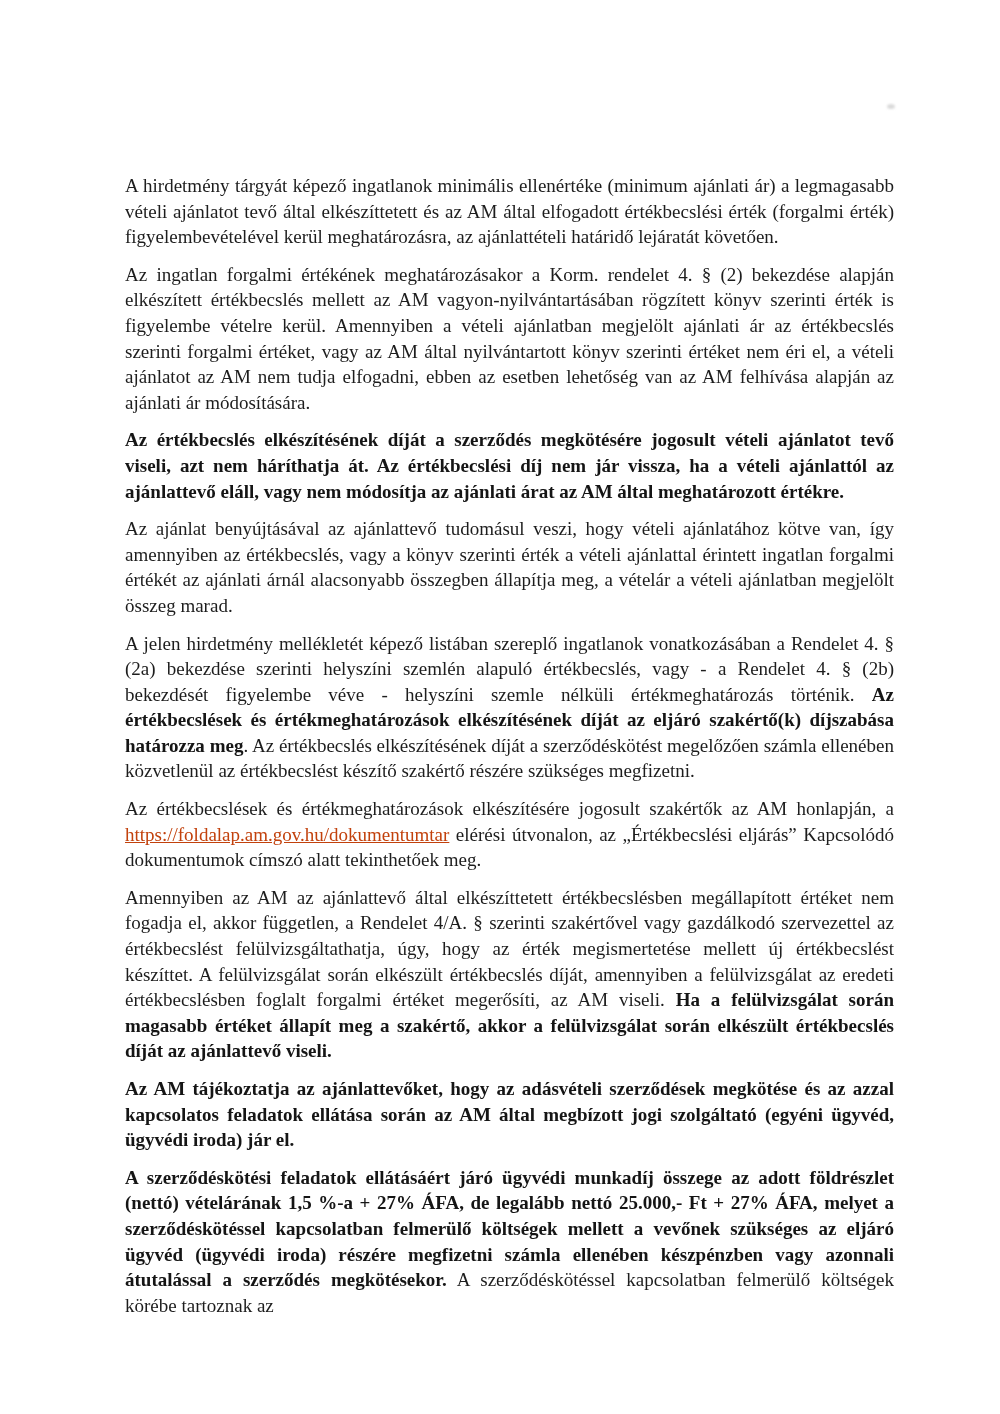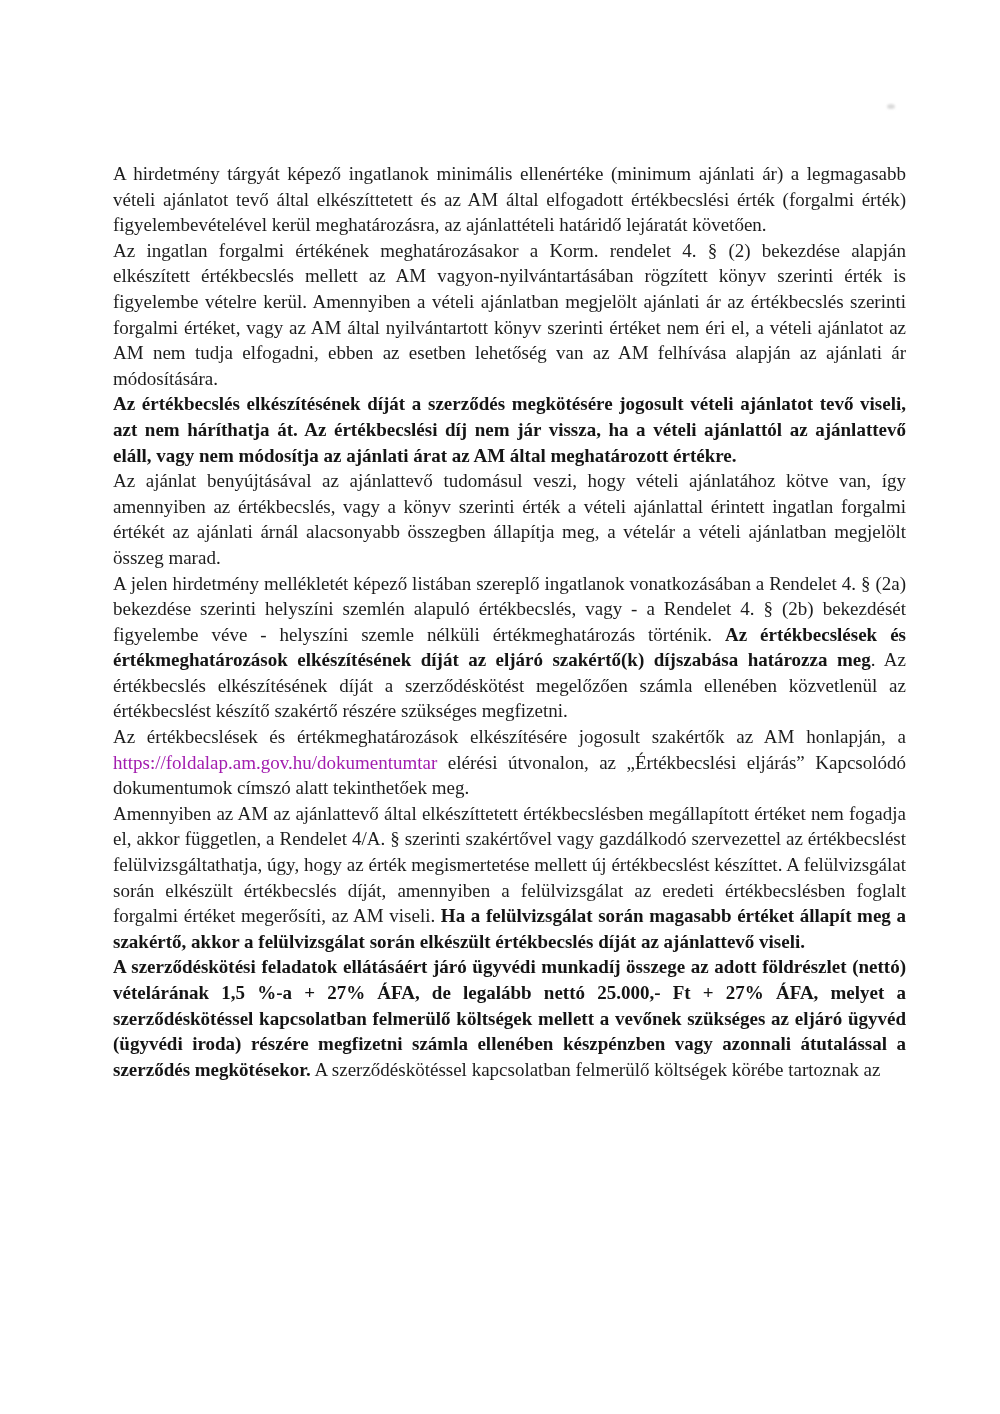--- a/index.html
+++ b/index.html
@@ -24,32 +24,33 @@
     left: 113px;
     top: 161px;
     width: 793px;
     color: #1d1d1d;
     font-size: 19px;
     line-height: 25.6px;
     text-align: justify;
     text-justify: inter-word;
   }
   .doc p {
-    margin: 0;
+    margin: 12px;
   }
   
   .sp    { margin-top: 26px; }
   
   .sp-lg { margin-top: 59px; }
   .b {
     font-weight: bold;
     color: #151515;
   }
   .link {
-    color: #a21caf;
+    text-decoration: underline;
+    color: #c2410c;
   }
   
   .artifact {
     position: absolute;
     left: 887px;
     top: 104px;
     width: 8px;
     height: 5px;
     background: #bdbdbd;
     border-radius: 50%;
@@ -87,19 +88,22 @@
     </p>
 
     <p class="sp">
       <span>Az értékbecslések és értékmeghatározások elkészítésére jogosult szakértők az AM honlapján, a </span><span class="link">https://foldalap.am.gov.hu/dokumentumtar</span><span> elérési útvonalon, az „Értékbecslési eljárás” Kapcsolódó dokumentumok címszó alatt tekinthetőek meg.</span>
     </p>
 
     <p class="sp">
       <span>Amennyiben az AM az ajánlattevő által elkészíttetett értékbecslésben megállapított értéket nem fogadja el, akkor független, a Rendelet 4/A. § szerinti szakértővel vagy gazdálkodó szervezettel az értékbecslést felülvizsgáltathatja, úgy, hogy az érték megismertetése mellett új értékbecslést készíttet. A felülvizsgálat során elkészült értékbecslés díját, amennyiben a felülvizsgálat az eredeti értékbecslésben foglalt forgalmi értéket megerősíti, az AM viseli. </span><span class="b">Ha a felülvizsgálat során magasabb értéket állapít meg a szakértő, akkor a felülvizsgálat során elkészült értékbecslés díját az ajánlattevő viseli.</span>
     </p>
 
+    <p class="sp">
+      <span class="b">Az AM tájékoztatja az ajánlattevőket, hogy az adásvételi szerződések megkötése és az azzal kapcsolatos feladatok ellátása során az AM által megbízott jogi szolgáltató (egyéni ügyvéd, ügyvédi iroda) jár el.</span>
+    </p>
 
     <p class="sp">
       <span class="b">A szerződéskötési feladatok ellátásáért járó ügyvédi munkadíj összege az adott földrészlet (nettó) vételárának 1,5 %-a + 27% ÁFA, de legalább nettó 25.000,- Ft + 27% ÁFA, melyet a szerződéskötéssel kapcsolatban felmerülő költségek mellett a vevőnek szükséges az eljáró ügyvéd (ügyvédi iroda) részére megfizetni számla ellenében készpénzben vagy azonnali átutalással a szerződés megkötésekor.</span><span> A szerződéskötéssel kapcsolatban felmerülő költségek körébe tartoznak az</span>
     </p>
 
   </article>
 </div>
 
 </body></html>

